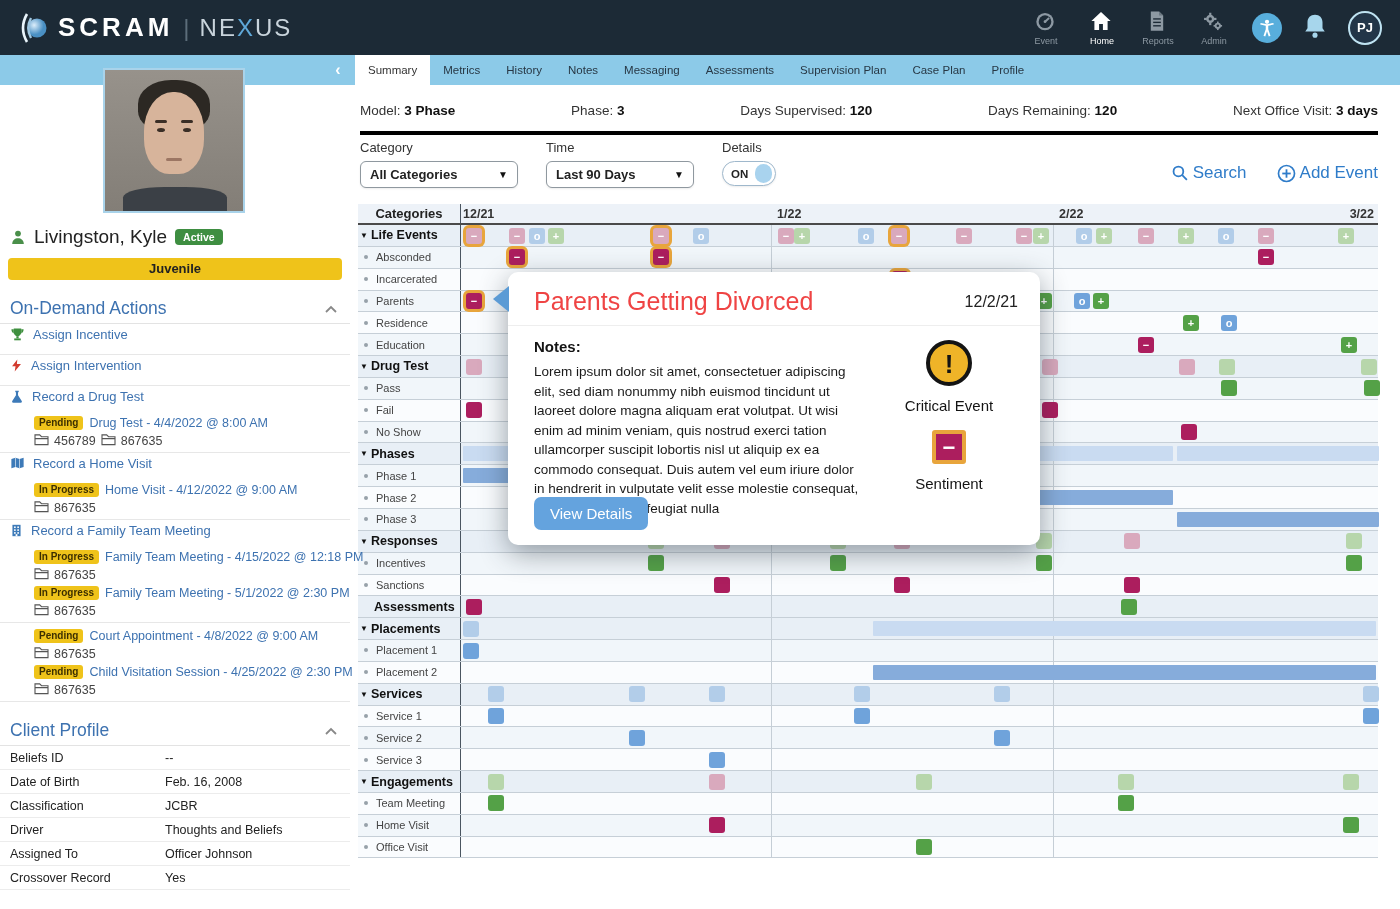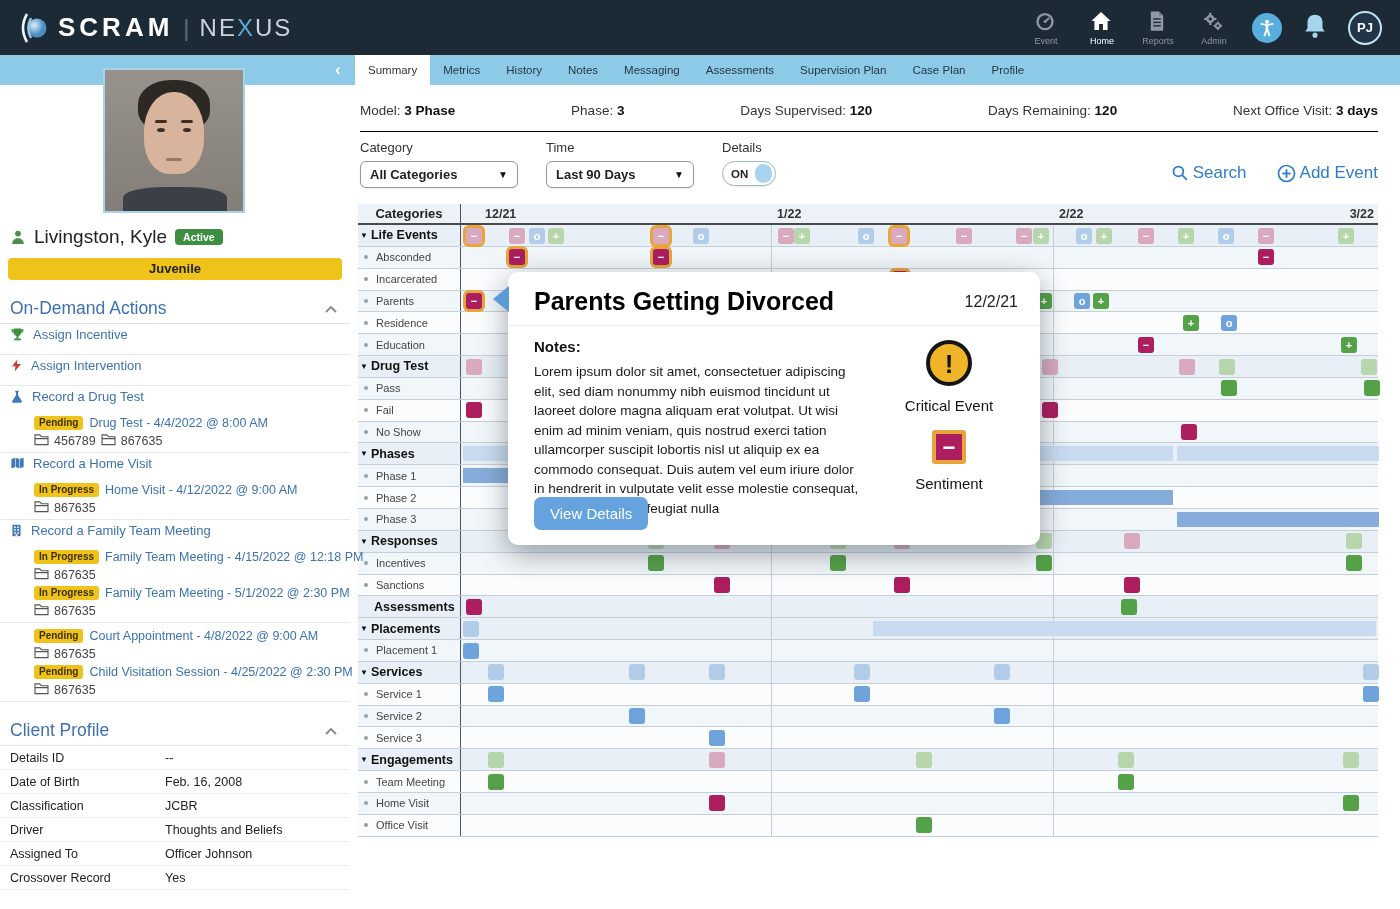--- a/index.html
+++ b/index.html
@@ -49,21 +49,21 @@
   .action-label{color:#3d72b0;font-size:13px}
   .task-row{display:flex;align-items:center;gap:6px;height:19px;margin-left:24px;cursor:pointer}
   .badge{background:#efc31a;color:#3c2f00;font-size:10px;font-weight:bold;padding:1.5px 5px;border-radius:3px;white-space:nowrap}
   .task-text{color:#3d72b0;font-size:12.5px;white-space:nowrap}
   .files-row{display:flex;align-items:center;gap:5px;height:17px;margin-left:24px;color:#444;font-size:12.5px}
   .cp-row{display:flex;height:24px;align-items:center;border-bottom:1px solid #ececec;font-size:12.5px;color:#222}
   .cp-label{width:165px;padding-left:10px}
 
   
   .main{position:absolute;left:350px;top:85px;right:0;bottom:0;background:#fff}
-  .info-bar{position:absolute;left:10px;right:22px;top:18px;display:flex;justify-content:space-between;font-size:13.5px;color:#333;border-bottom:1px solid #000000;padding-bottom:13px}
+  .info-bar{position:absolute;left:10px;right:22px;top:18px;display:flex;justify-content:space-between;font-size:13.5px;color:#333;border-bottom:4px solid #000000;padding-bottom:13px}
   .info-item b{color:#111}
   .filters{position:absolute;left:10px;top:55px;height:60px;display:flex;gap:28px}
   .fgroup .flabel{font-size:13px;color:#333;margin-bottom:6px}
   .select{width:158px;height:27px;border:1px solid #8f989f;border-radius:6px;background:#fff;display:flex;align-items:center;justify-content:space-between;padding:0 9px;font-size:13px;font-weight:bold;color:#222;cursor:pointer;box-shadow:0 1px 2px rgba(0,0,0,.08)}
   .select.time{width:148px}
   .sel-arrow{font-size:10px;color:#111}
   .toggle{width:54px;height:25px;border:1px solid #9fb8cc;border-radius:13px;background:#fff;display:flex;align-items:center;justify-content:space-between;padding:0 3px 0 8px;cursor:pointer;box-shadow:0 1px 2px rgba(0,0,0,.08)}
   .toggle .t-lbl{font-size:11.5px;font-weight:bold;color:#222}
   .toggle .knob{width:17px;height:19px;border-radius:9px;background:#a9d3ee}
   .quick-actions{position:absolute;right:22px;top:78px;display:flex;gap:30px;align-items:center}
@@ -93,21 +93,21 @@
   .mk.o,.mk.sb{background:#6fa3db}
   .mk.op,.mk.sbp{background:#b2cde9}
   .mk.nc,.mk.ncp{box-shadow:0 0 0 3px #e8a53c}
   .bar{position:absolute;top:3px;height:15px;background:#86acdb;border-radius:1px;cursor:pointer}
   .bar.pale{background:#c9dbf1}
 
   
   .popup{position:absolute;left:508px;top:272px;width:532px;height:273px;background:#fff;border-radius:10px;box-shadow:0 8px 28px rgba(40,50,60,.45);z-index:40}
   .popup .arrow{position:absolute;left:-15px;top:14px;width:0;height:0;border-top:13px solid transparent;border-bottom:13px solid transparent;border-right:16px solid #5b9bd5}
   .pp-head{display:flex;justify-content:space-between;align-items:flex-start;padding:15px 22px 9px 26px;border-bottom:1px solid #eee}
-  .pp-title{font-size:25px;color:#000000;font-weight:700}
+  .pp-title{font-size:25px;color:#ef4444;font-weight:400}
   .pp-date{font-size:16px;color:#222;margin-top:6px}
   .pp-body{display:flex;padding:12px 18px 0 26px}
   .pp-notes{flex:1;padding-right:10px}
   .pp-notes-lbl{font-size:15px;font-weight:bold;color:#141414;margin-bottom:7px}
   .pp-notes-txt{font-size:13.5px;line-height:1.45;color:#1a1a1a;max-width:372px}
   .pp-icons{width:146px;text-align:center;padding-top:2px}
   .crit-ic{width:46px;height:46px;border-radius:50%;background:#efb428;border:4px solid #141414;color:#141414;font-size:26px;font-weight:900;line-height:40px;margin:0 auto}
   .pp-ic-lbl{font-size:15px;color:#141414;margin-top:11px}
   .sent-ic{width:34px;height:34px;background:#ac1e5e;border:4px solid #e8a53c;border-radius:3px;color:#fff;font-size:22px;font-weight:bold;line-height:27px;margin:16px auto 0}
   .view-btn{position:absolute;left:26px;bottom:15px;background:#64a3de;color:#fff;border:none;font-family:"Liberation Sans",sans-serif;font-size:15px;padding:8px 16px;border-radius:7px;cursor:pointer}
@@ -364,21 +364,21 @@
     </div>
 
   <div class="section-hd">
     <span class="section-title">Client Profile</span>
     <svg width="14" height="10" viewBox="0 0 14 10">
         <polyline points="2,8 7,3 12,8" stroke="#888" fill="none" stroke-width="1.8"></polyline>
       </svg>
   </div>
   <div id="profile-rows">
       <div class="cp-row">
-        <span class="cp-label">Details ID</span>
+        <span class="cp-label">Beliefs ID</span>
         <span>--</span>
       </div>
       <div class="cp-row">
         <span class="cp-label">Date of Birth</span>
         <span>Feb. 16, 2008</span>
       </div>
       <div class="cp-row">
         <span class="cp-label">Classification</span>
         <span>JCBR</span>
       </div>
@@ -445,21 +445,21 @@
         <line x1="5" y1="9" x2="13" y2="9" stroke="#2f7cc9" stroke-width="1.7"></line>
       </svg>
       <span>Add Event</span>
     </div>
   </div>
 
   <div class="grid">
     <div class="g-hdr">
       <div class="g-lab">Categories</div>
       <div class="g-track" id="month-track">
-          <span class="month" style="left: 24px;">12/21</span>
+          <span class="month" style="left: 2px;">12/21</span>
           <span class="month" style="left: 316px;">1/22</span>
           <span class="month" style="left: 598px;">2/22</span>
           <span class="month" style="right: 4px;">3/22</span>
         </div>
     </div>
     <div id="grid-body">
         <div class="g-row summary">
           <div class="g-lab">
             <span class="tri">▼</span>
             <span>Life Events</span>
@@ -718,20 +718,31 @@
           <div class="g-lab">
             <span class="dot"></span>
             <span>Placement 1</span>
           </div>
           <div class="g-track">
             <div class="mline" style="left: 310px;"></div>
             <div class="mline" style="left: 592px;"></div>
             <div class="mk sb" style="left: 2px;"></div>
           </div>
         </div>
+        <div class="g-row even">
+          <div class="g-lab">
+            <span class="dot"></span>
+            <span>Placement 2</span>
+          </div>
+          <div class="g-track">
+            <div class="mline" style="left: 310px;"></div>
+            <div class="mline" style="left: 592px;"></div>
+            <div class="bar" style="left: 412px; width: 503px;"></div>
+          </div>
+        </div>
         <div class="g-row summary">
           <div class="g-lab">
             <span class="tri">▼</span>
             <span>Services</span>
           </div>
           <div class="g-track">
             <div class="mline" style="left: 310px;"></div>
             <div class="mline" style="left: 592px;"></div>
             <div class="mk sbp" style="left: 27px;"></div>
             <div class="mk sbp" style="left: 168px;"></div>

